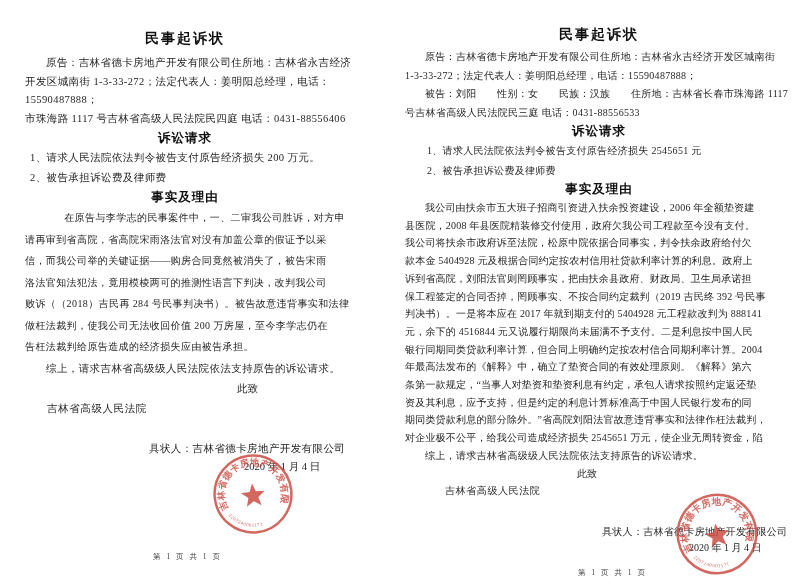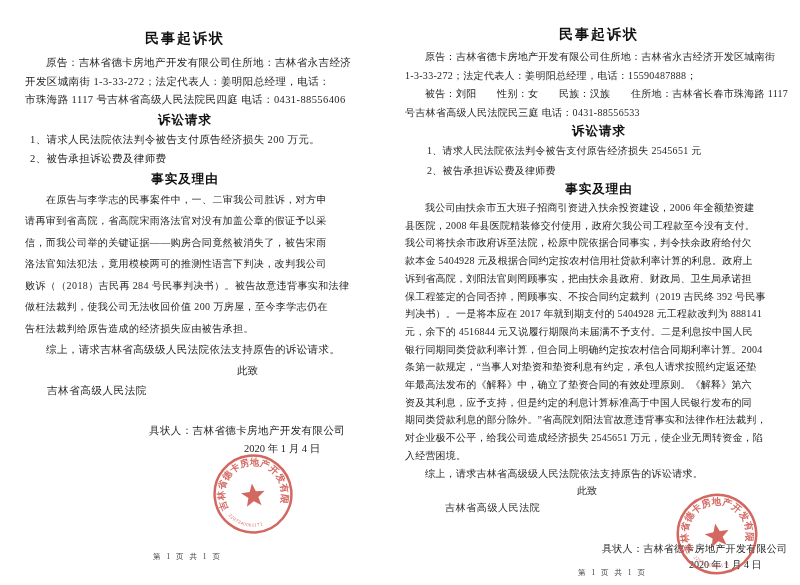--- a/index.html
+++ b/index.html
@@ -31,21 +31,21 @@
   #doc-left .doc-title { line-height: 18px; margin-bottom: 6px; }
   #doc-left .party { font-size: 10.5px; line-height: 18.5px; letter-spacing: .4px; }
   #doc-left .heading { font-size: 12.5px; line-height: 20px; letter-spacing: 1px; }
   #doc-left .claims { font-size: 10.5px; line-height: 19.5px; text-indent: 5px; letter-spacing: .4px; }
   #doc-left .facts { font-size: 10px; line-height: 21.5px; letter-spacing: .4px; }
   #doc-left .closing { font-size: 10.5px; line-height: 21.5px; text-indent: 21px; letter-spacing: .4px; }
   #doc-left .salute { font-size: 10.5px; line-height: 20px; text-indent: 212px; }
   #doc-left .court { font-size: 10.5px; line-height: 20px; text-indent: 22px; letter-spacing: .6px; }
   #doc-left .signer { font-size: 10.5px; line-height: 18px; margin-top: 21px; text-indent: 124px; letter-spacing: .4px; }
   #doc-left .date { font-size: 10.5px; line-height: 18px; text-indent: 219px; }
-  #doc-left .indent { text-indent: 21px; }
+  #doc-left .indent { text-indent: 21px; text-align: right; }
   
   #doc-right { left: 405px; top: 26px; width: 388px; }
   #doc-right .doc-title { line-height: 18px; margin-bottom: 4px; }
   #doc-right .party { font-size: 10px; line-height: 18.5px; letter-spacing: .3px; }
   #doc-right .heading { font-size: 12.5px; line-height: 19px; letter-spacing: 1px; }
   #doc-right .claims { font-size: 10px; line-height: 19.5px; text-indent: 22px; letter-spacing: .3px; }
   #doc-right .facts { font-size: 10px; line-height: 17.7px; letter-spacing: .2px; }
   #doc-right .closing { font-size: 10px; line-height: 17.7px; text-indent: 20px; letter-spacing: .3px; }
   #doc-right .salute { font-size: 10px; line-height: 17px; text-indent: 172px; }
   #doc-right .court { font-size: 10px; line-height: 17px; text-indent: 40px; letter-spacing: .6px; }
@@ -69,20 +69,21 @@
 </style>
 </head>
 <body>
 
 <div id="screen">
 
   <div class="doc" id="doc-left">
     <div class="doc-title">民事起诉状</div>
     <div class="line party indent">原告：吉林省德卡房地产开发有限公司住所地：吉林省永吉经济</div>
     <div class="line party">开发区城南街 1-3-33-272；法定代表人：姜明阳总经理，电话：</div>
+    <div class="line party">15590487888；</div>
     <div class="line party">市珠海路 1117 号吉林省高级人民法院民四庭 电话：0431-88556406</div>
     <div class="heading">诉讼请求</div>
     <div class="line claims">1、请求人民法院依法判令被告支付原告经济损失 200 万元。</div>
     <div class="line claims">2、被告承担诉讼费及律师费</div>
     <div class="heading">事实及理由</div>
     <div class="line facts indent">在原告与李学志的民事案件中，一、二审我公司胜诉，对方申</div>
     <div class="line facts">请再审到省高院，省高院宋雨洛法官对没有加盖公章的假证予以采</div>
     <div class="line facts">信，而我公司举的关键证据——购房合同竟然被消失了，被告宋雨</div>
     <div class="line facts">洛法官知法犯法，竟用模棱两可的推测性语言下判决，改判我公司</div>
     <div class="line facts">败诉（（2018）吉民再 284 号民事判决书）。被告故意违背事实和法律</div>
@@ -108,26 +109,25 @@
     <div class="heading">事实及理由</div>
     <div class="line facts indent">我公司由扶余市五大班子招商引资进入扶余投资建设，2006 年全额垫资建</div>
     <div class="line facts">县医院，2008 年县医院精装修交付使用，政府欠我公司工程款至今没有支付。</div>
     <div class="line facts">我公司将扶余市政府诉至法院，松原中院依据合同事实，判令扶余政府给付欠</div>
     <div class="line facts">款本金 5404928 元及根据合同约定按农村信用社贷款利率计算的利息。政府上</div>
     <div class="line facts">诉到省高院，刘阳法官则罔顾事实，把由扶余县政府、财政局、卫生局承诺担</div>
     <div class="line facts">保工程签定的合同否掉，罔顾事实、不按合同约定裁判（2019 吉民终 392 号民事</div>
     <div class="line facts">判决书）。一是将本应在 2017 年就到期支付的 5404928 元工程款改判为 888141</div>
     <div class="line facts">元，余下的 4516844 元又说履行期限尚未届满不予支付。二是利息按中国人民</div>
     <div class="line facts">银行同期同类贷款利率计算，但合同上明确约定按农村信合同期利率计算。2004</div>
+    <div class="line facts">年最高法发布的《解释》中，确立了垫资合同的有效处理原则。《解释》第六</div>
     <div class="line facts">条第一款规定，“当事人对垫资和垫资利息有约定，承包人请求按照约定返还垫</div>
-    <div class="line facts">年最高法发布的《解释》中，确立了垫资合同的有效处理原则。《解释》第六</div>
     <div class="line facts">资及其利息，应予支持，但是约定的利息计算标准高于中国人民银行发布的同</div>
     <div class="line facts">期同类贷款利息的部分除外。”省高院刘阳法官故意违背事实和法律作枉法裁判，</div>
     <div class="line facts">对企业极不公平，给我公司造成经济损失 2545651 万元，使企业无周转资金，陷</div>
-    <div class="line facts">入经营困境。</div>
     <div class="line closing">综上，请求吉林省高级级人民法院依法支持原告的诉讼请求。</div>
     <div class="line salute">此致</div>
     <div class="line court">吉林省高级人民法院</div>
     <div class="line signer">具状人：吉林省德卡房地产开发有限公司</div>
     <div class="line date">2020 年 1 月 4 日</div>
   </div>
   <div class="page-footer" id="footer-right">第 1 页 共 1 页</div>
 
   <svg class="stamp" id="stamp-left" viewBox="0 0 100 100">
     <defs>

